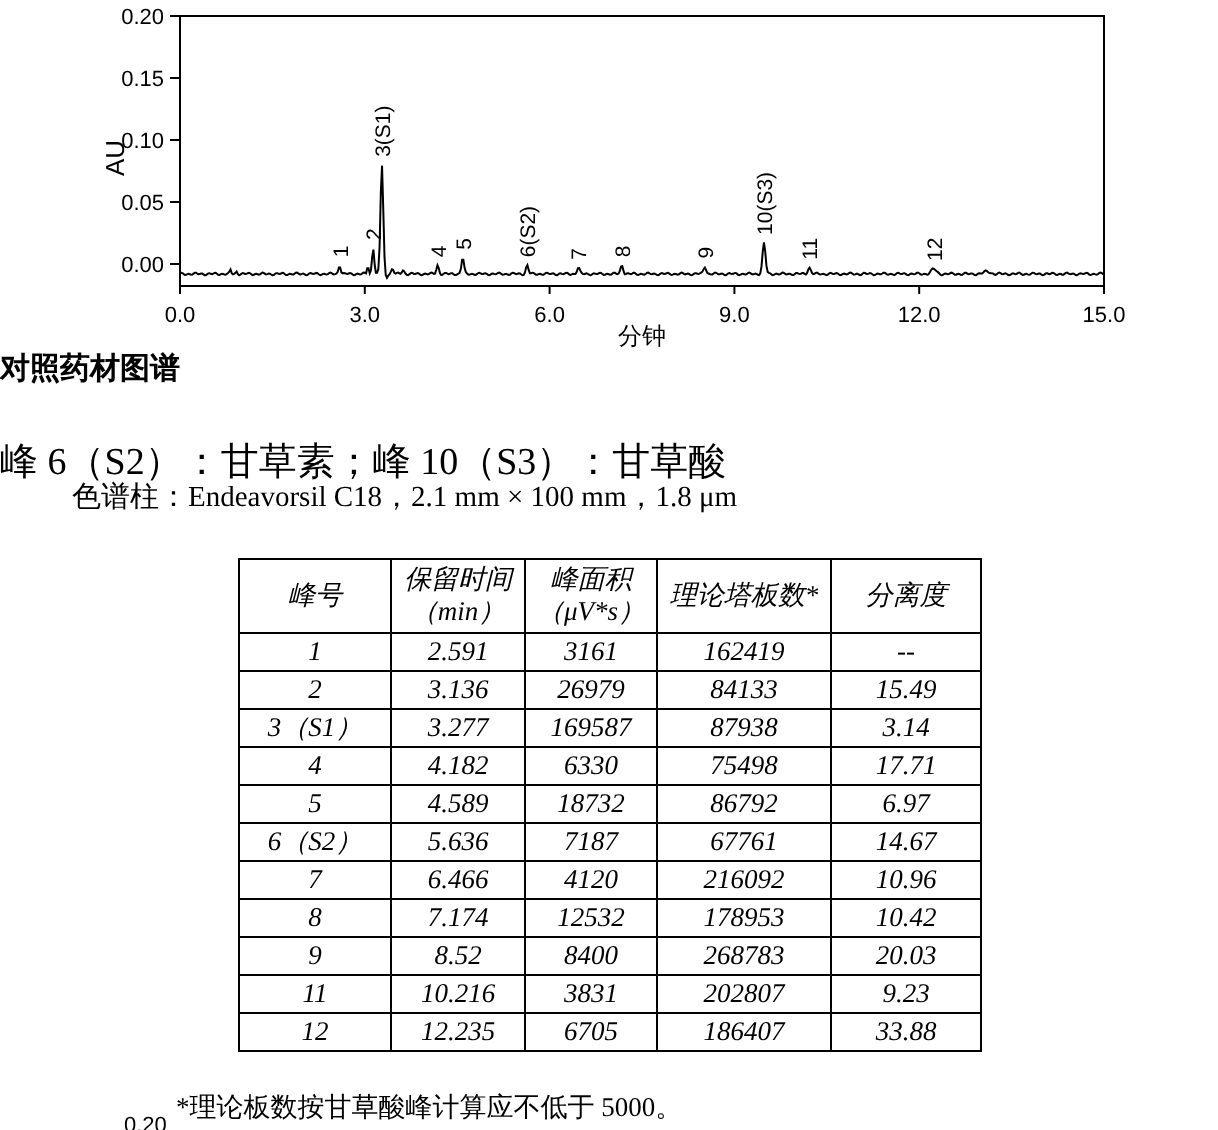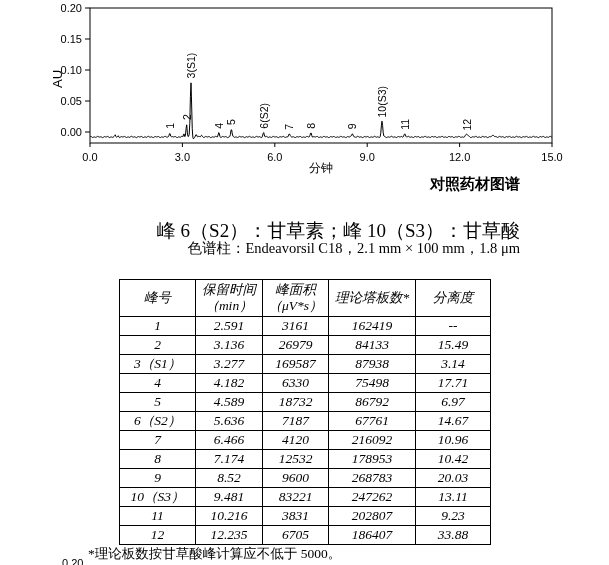--- a/index.html
+++ b/index.html
@@ -1,24 +1,24 @@
 <!DOCTYPE html>
 <html><head>
 <meta charset="utf-8">
 <style>
   html,body{margin:0;padding:0;background:#fff;}
   .page{position:relative;width:609px;height:565px;background:#fff;overflow:hidden;
         color:#000;font-family:"Liberation Serif","DejaVu Serif",serif;}
   .chart-svg{position:absolute;top:0;left:0;}
   .chart-svg text{font-family:"Liberation Sans","DejaVu Sans",sans-serif;fill:#000;}
-  .centerblock{position:absolute;left:0;width:520px;text-align:right;white-space:nowrap;}
+  .centerblock{position:absolute;left:0;width:520px;text-align:left;white-space:nowrap;}
   .doc-title{top:175px;font-size:15px;font-weight:bold;}
   .cap1{top:196px;font-size:14.5px;}
   .cap2{top:218px;font-size:19px;}
-  .capcol{top:239px;font-size:14.5px;}
+  .capcol{top:239px;font-size:14.5px;padding-left:36px;}
   table.results{position:absolute;top:279px;left:119px;border-collapse:collapse;
         font-family:"Liberation Serif","DejaVu Serif",serif;font-size:13.5px;color:#000;font-style:italic;}
   table.results th,table.results td{border:1px solid #000;text-align:center;vertical-align:middle;
         padding:0 2px;height:18px;line-height:1.2;font-weight:normal;}
   table.results th{padding:2px 2px;}
   .footnote{position:absolute;left:88px;top:545px;font-size:13.5px;white-space:nowrap;}
   .artifact{position:absolute;left:62px;top:557px;font-size:11px;
         font-family:"Liberation Sans","DejaVu Sans",sans-serif;}
 </style>
 </head>
@@ -153,30 +153,23 @@
         <tr>
           <td>8</td>
           <td>7.174</td>
           <td>12532</td>
           <td>178953</td>
           <td>10.42</td>
         </tr>
         <tr>
           <td>9</td>
           <td>8.52</td>
-          <td>9600</td>
+          <td>8400</td>
           <td>268783</td>
           <td>20.03</td>
-        </tr>
-        <tr>
-          <td>10（S3）</td>
-          <td>9.481</td>
-          <td>83221</td>
-          <td>247262</td>
-          <td>13.11</td>
         </tr>
         <tr>
           <td>11</td>
           <td>10.216</td>
           <td>3831</td>
           <td>202807</td>
           <td>9.23</td>
         </tr>
         <tr>
           <td>12</td>

